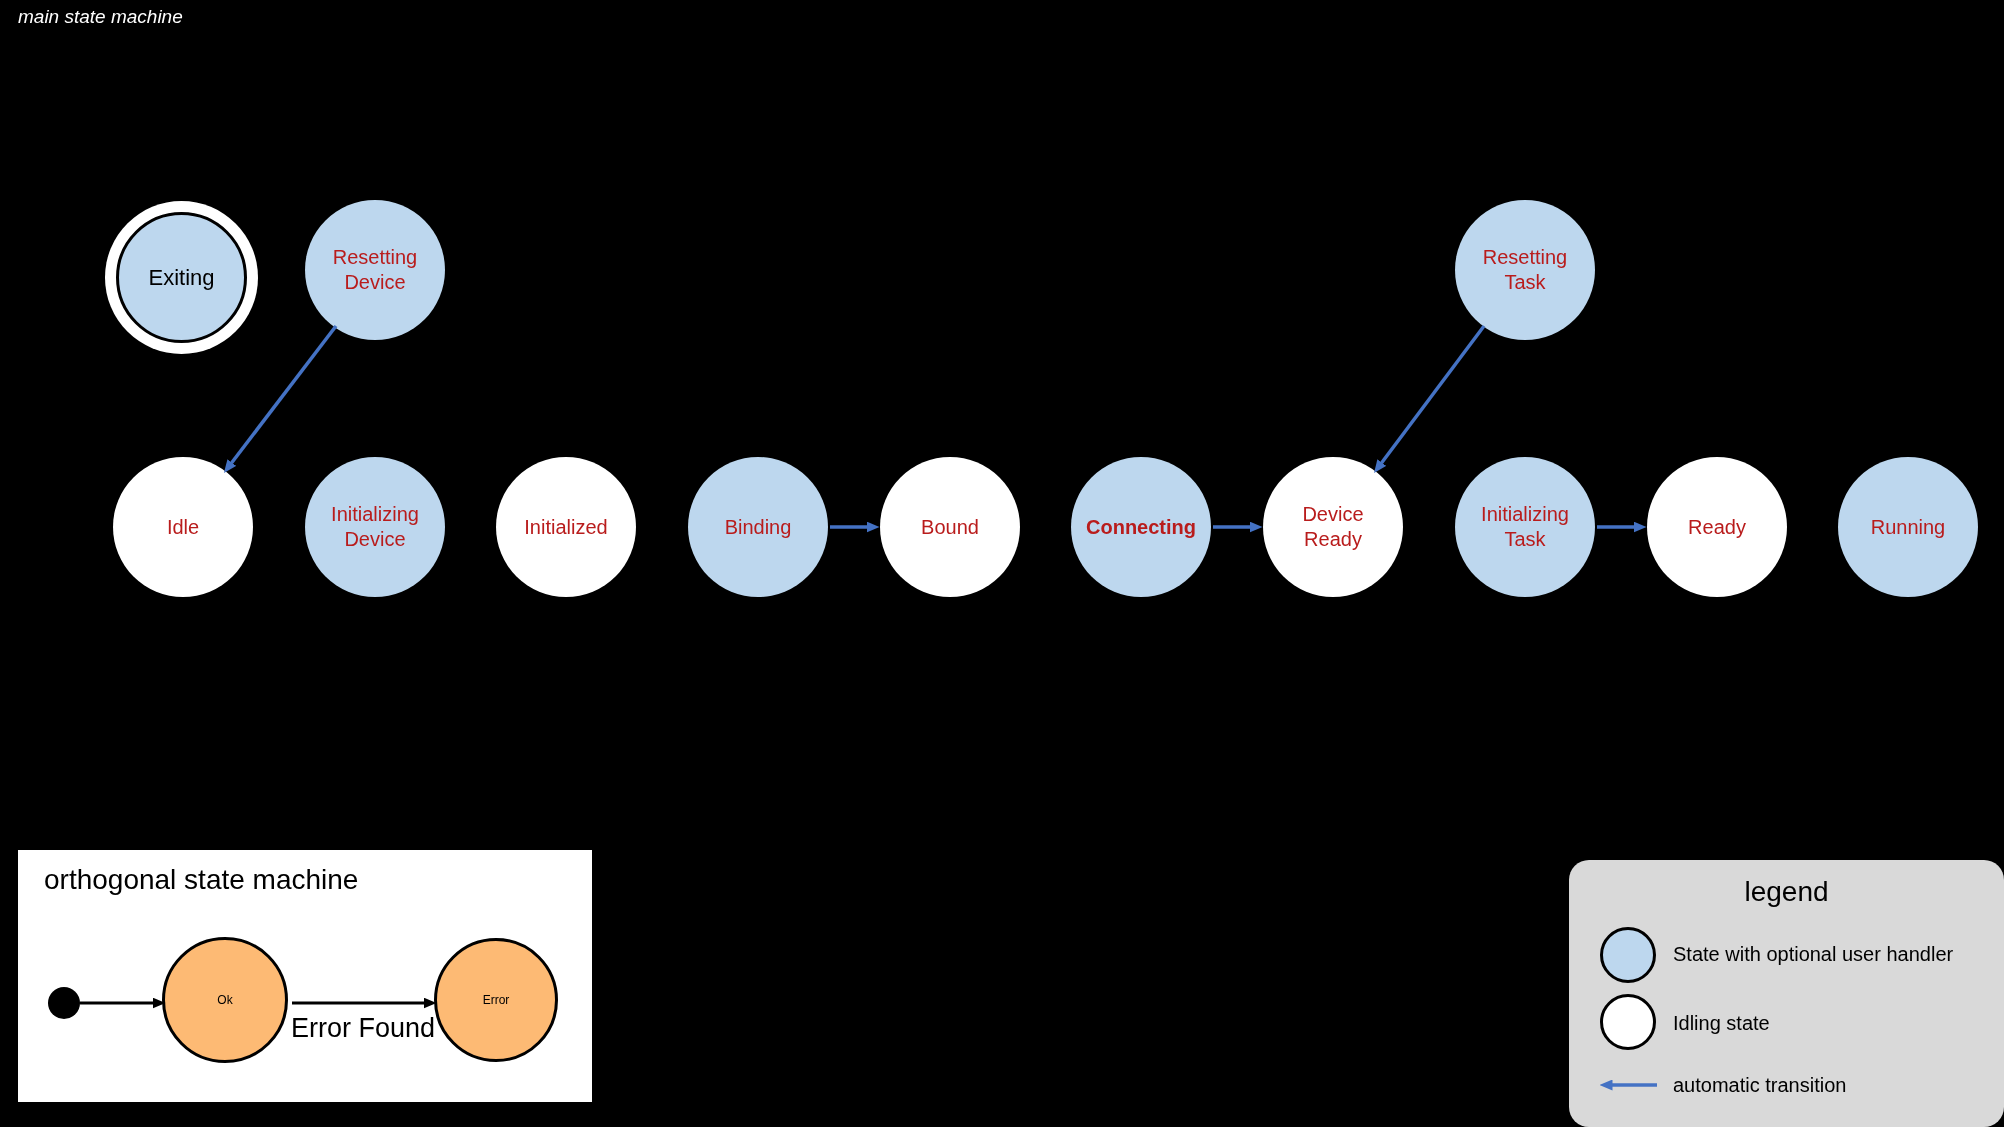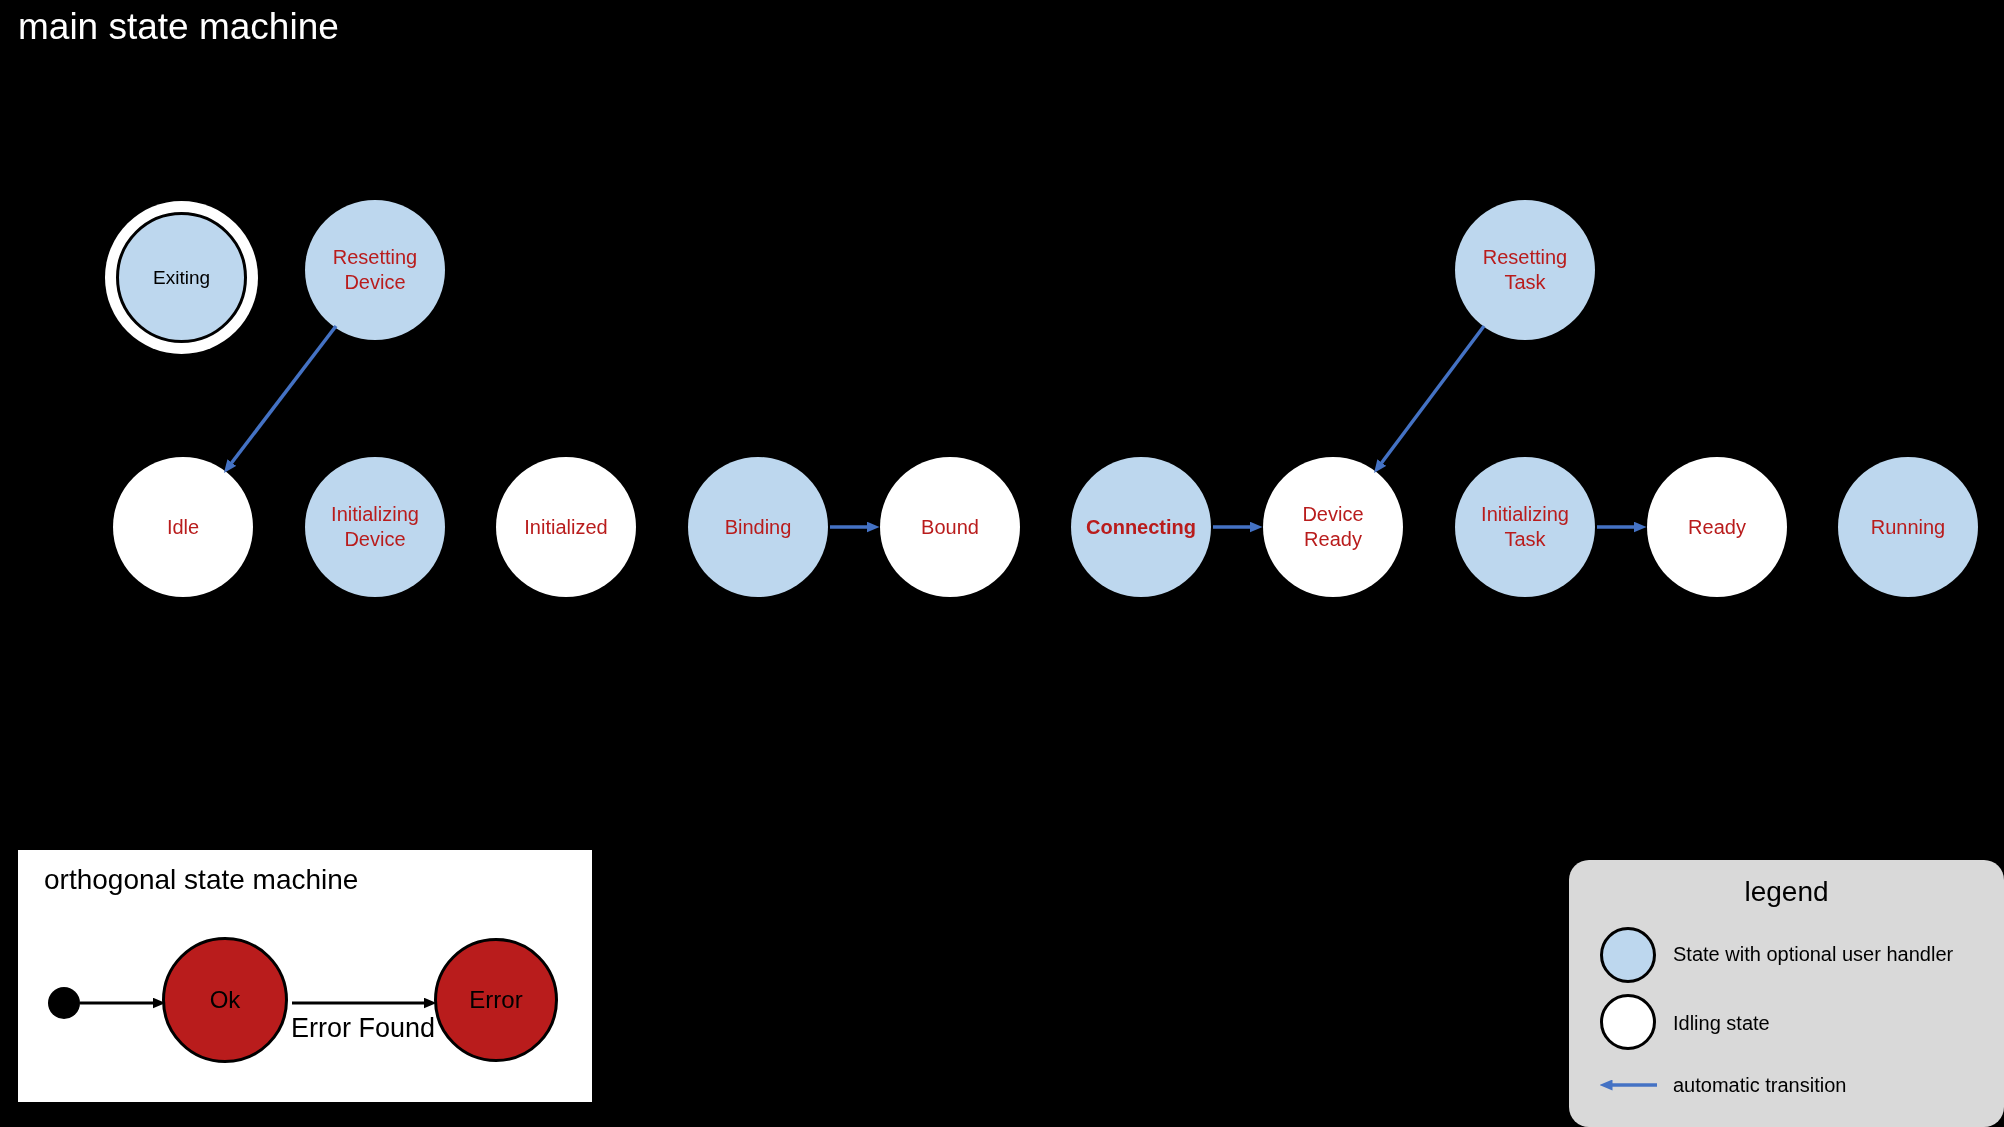--- a/index.html
+++ b/index.html
@@ -2,59 +2,59 @@
 <html><head>
 <meta charset="utf-8">
 <style>
   html,body { margin:0; padding:0; background:#000; }
   .canvas {
     position:relative; width:2004px; height:1127px; background:#000000;
     font-family:"Liberation Sans", sans-serif; overflow:hidden;
   }
   .page-title {
     position:absolute; left:18px; top:6px; color:#ffffff;
-    font-size:37px; font-weight:400;
+    font-size:19px; font-weight:400;font-style:italic;
   }
   
   .state {
     position:absolute; border-radius:50%;
     display:flex; align-items:center; justify-content:center;
     text-align:center; color:#b91c1c; font-size:20px; line-height:1.25;
     white-space:pre-line; z-index:2;
   }
   .state.handler { background:#bdd7ee; }
   .state.idling  { background:#ffffff; }
   .state.big { width:140px; height:140px; }
   .final-ring {
     position:absolute; left:105px; top:201px; width:153px; height:153px;
     border-radius:50%; background:#ffffff; z-index:2;
     display:flex; align-items:center; justify-content:center;
   }
   .final-inner {
     position:relative; width:125px; height:125px; border:3px solid #000000;
     border-radius:50%; background:#bdd7ee;
     display:flex; align-items:center; justify-content:center;
-    text-align:center; font-size:19px; color:#000;
+    text-align:center; font-size:22px; color:#000;
   }
   
   .ortho-panel {
     position:absolute; left:18px; top:850px; width:574px; height:252px;
     background:#ffffff; z-index:1;
   }
   .ortho-title {
     position:absolute; left:26px; top:14px; color:#000000; font-size:28px;
   }
   .init-dot {
     position:absolute; left:30px; top:137px; width:32px; height:32px;
     border-radius:50%; background:#000000;
   }
   .ortho-state {
-    position:absolute; border-radius:50%; background:#b91c1c; border:3px solid #000000;
+    position:absolute; border-radius:50%; background:#fdba74; border:3px solid #000000;
     display:flex; align-items:center; justify-content:center;
-    text-align:right; color:#000000; font-size:24px; z-index:2;
+    text-align:right; color:#000000; font-size:12px; z-index:2;
   }
   .ortho-ok    { left:144px; top:87px;  width:120px; height:120px; }
   .ortho-error { left:416px; top:88px;  width:118px; height:118px; }
   .edge-label {
     position:absolute; left:245px; top:163px; width:200px;
     text-align:center; color:#000000; font-size:27px; z-index:3;
   }
   
   .legend-panel {
     position:absolute; left:1569px; top:860px; width:435px; height:267px;

